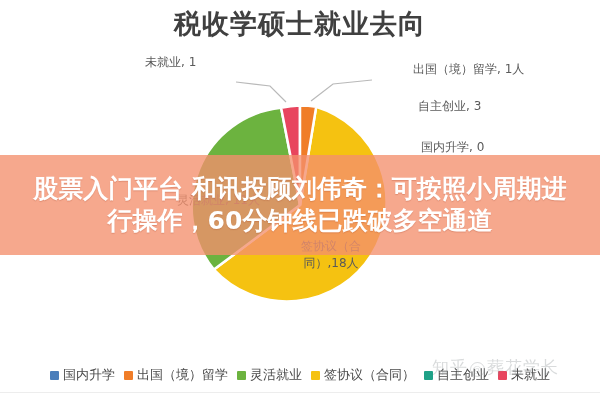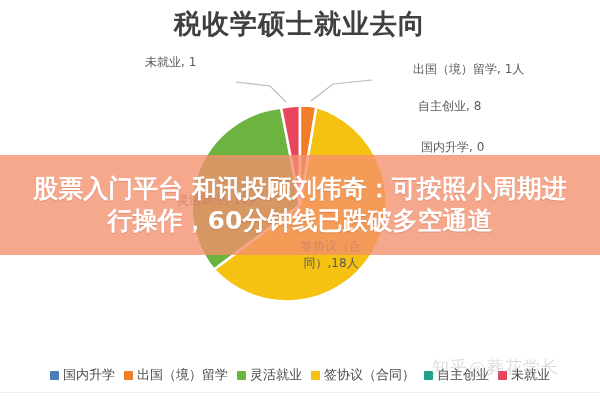--- a/index.html
+++ b/index.html
@@ -106,21 +106,21 @@
 
       <path d="M150 135 L150.0 35.4 A99.6 99.6 0 0 1 166.2 36.7 Z" fill="#f07d28" stroke="#ffffff" stroke-width="2.5"></path>
 
       <polyline points="136,32 120,16 86,12" fill="none" stroke="#b9b9b9" stroke-width="1.2"></polyline>
       <polyline points="161,31 183,14 222,10" fill="none" stroke="#b9b9b9" stroke-width="1.2"></polyline>
     </svg>
   </div>
 
   <div class="dlabel lbl-weijiuye">未就业, 1</div>
   <div class="dlabel lbl-chuguo">出国（境）留学, 1人</div>
-  <div class="dlabel lbl-chuangye">自主创业, 8</div>
+  <div class="dlabel lbl-chuangye">自主创业, 3</div>
   <div class="dlabel lbl-shengxue">国内升学, 0</div>
   <div class="dlabel lbl-linghuo">灵活就业, 11人</div>
   <div class="dlabel lbl-qianxieyi">
     <span>签协议（合</span><br>
     <span>同）,18人</span>
   </div>
 
   <div class="banner">
     <div class="banner-line">股票入门平台 和讯投顾刘伟奇：可按照小周期进</div>
     <div class="banner-line">行操作，60分钟线已跌破多空通道</div>

